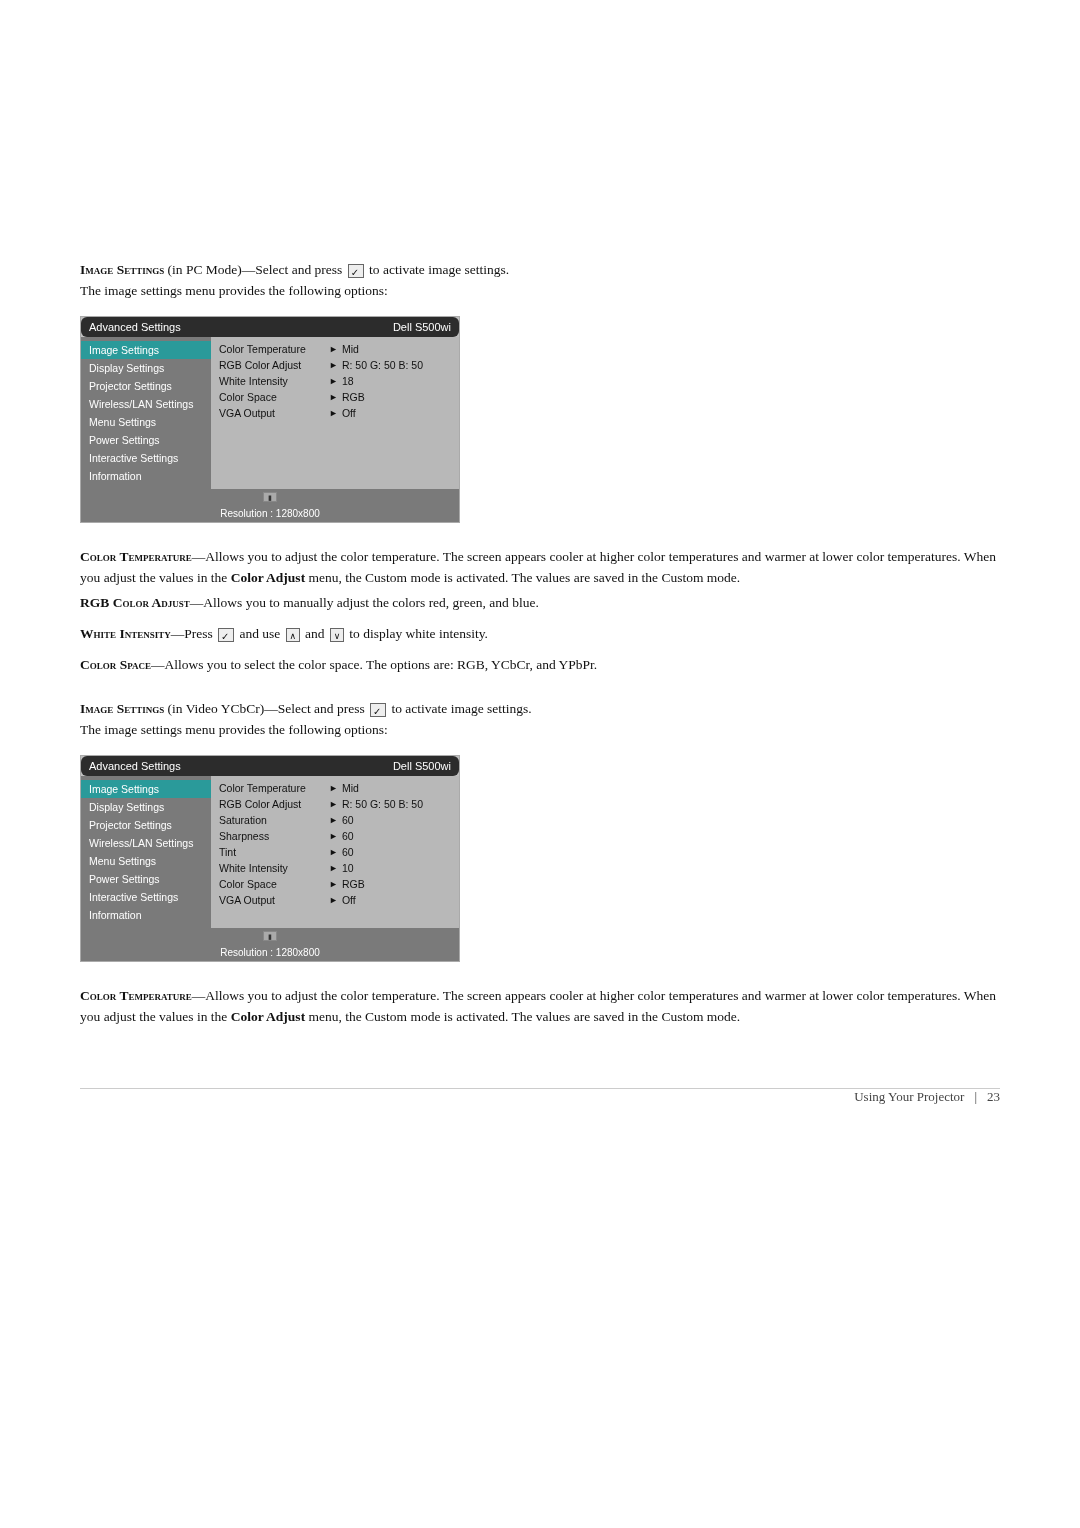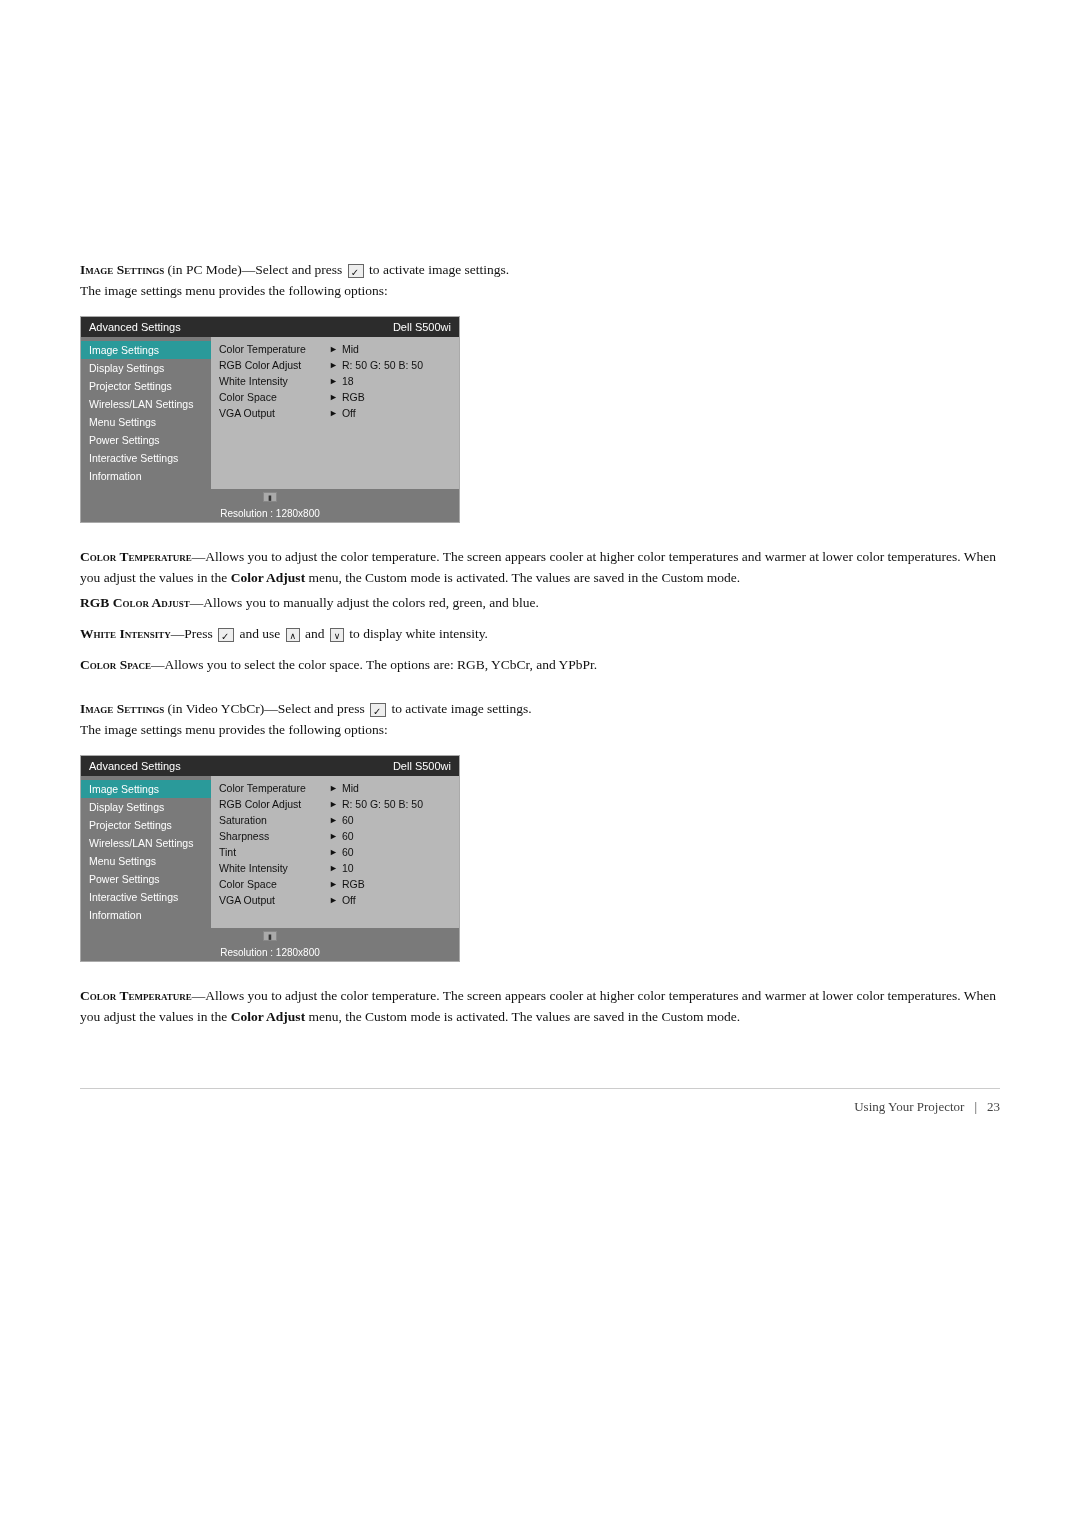--- a/index.html
+++ b/index.html
@@ -39,20 +39,21 @@
       background: #c0c0c0;
     }
 
     .menu-titlebar {
       display: flex;
       justify-content: space-between;
       background: #2c2c2c;
       color: #ffffff;
       padding: 4px 8px;
       font-size: 11px;
+      border-radius: 6px;
     }
 
     .menu-body {
       display: flex;
       background: #b0b0b0;
     }
 
     .menu-sidebar {
       width: 130px;
       background: #7a7a7a;
@@ -129,21 +130,20 @@
       margin-top: 24px;
       margin-bottom: 4px;
     }
 
     .page-footer {
       display: flex;
       justify-content: flex-end;
       align-items: center;
       margin-top: 60px;
       border-top: 1px solid #ccc;
-      padding-top: 10px;
       font-size: 13px;
       color: #444;
     }
 
     .footer-divider {
       margin: 0 10px;
     }
 
     .spacer-top {
       height: 200px;

